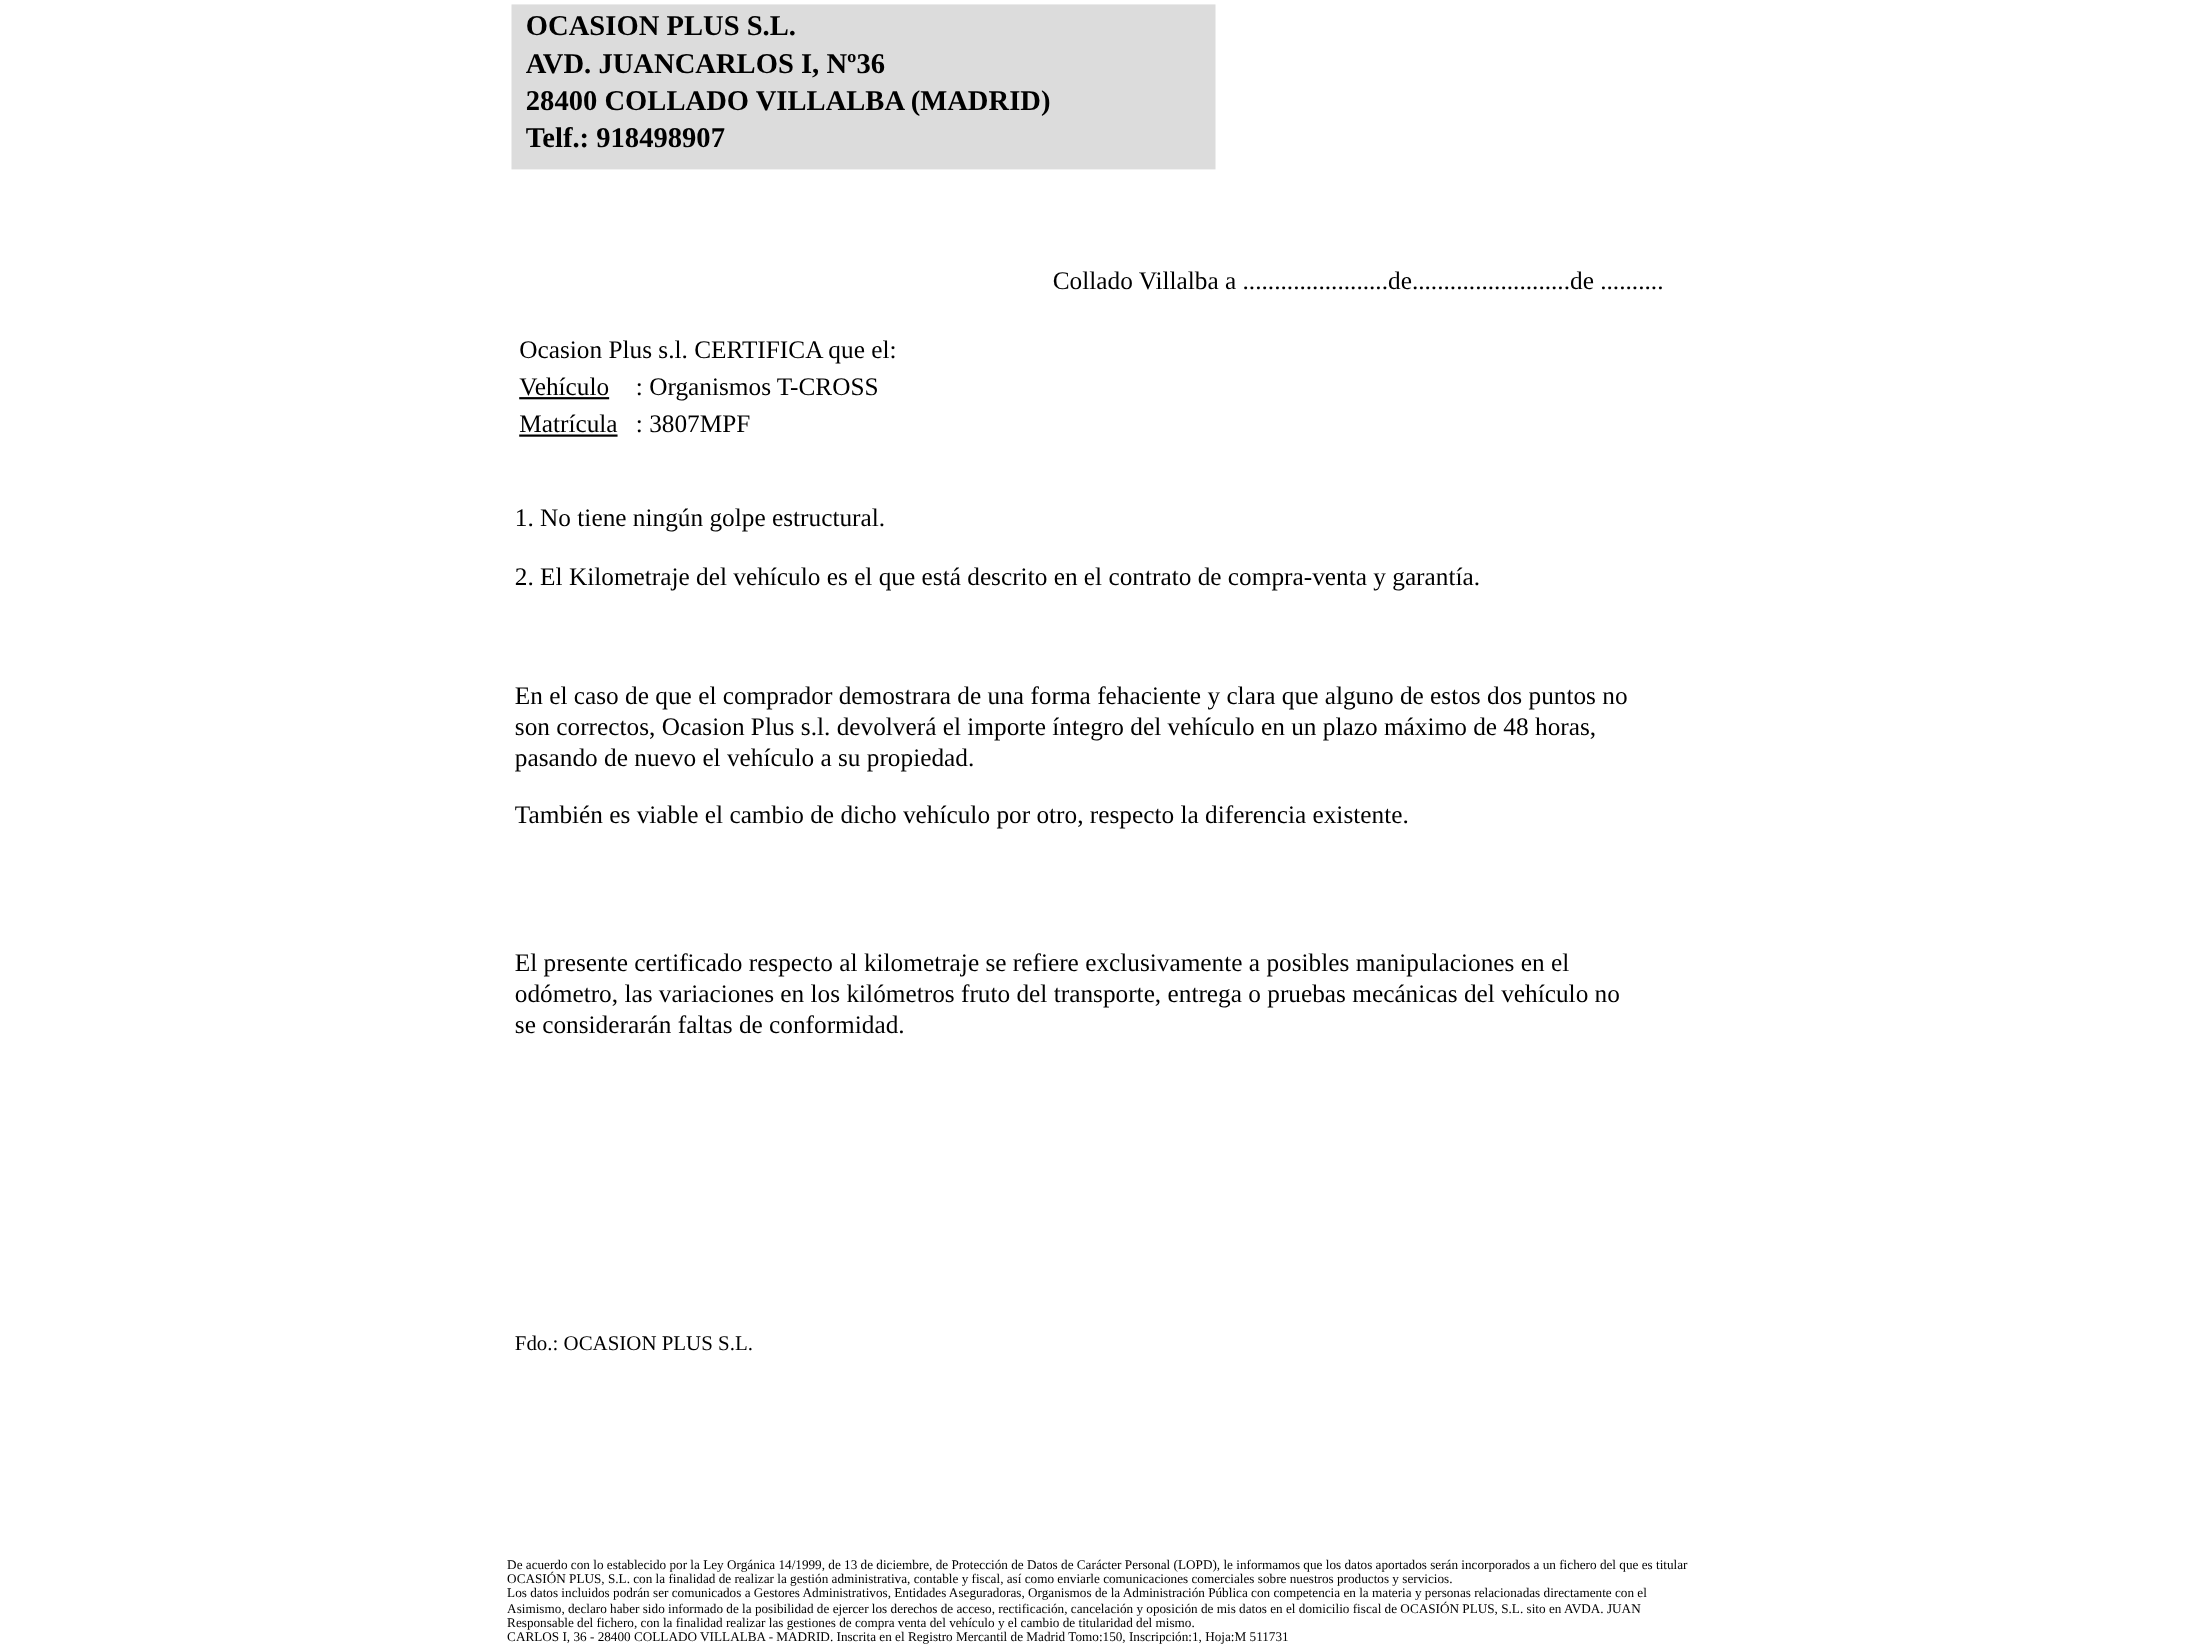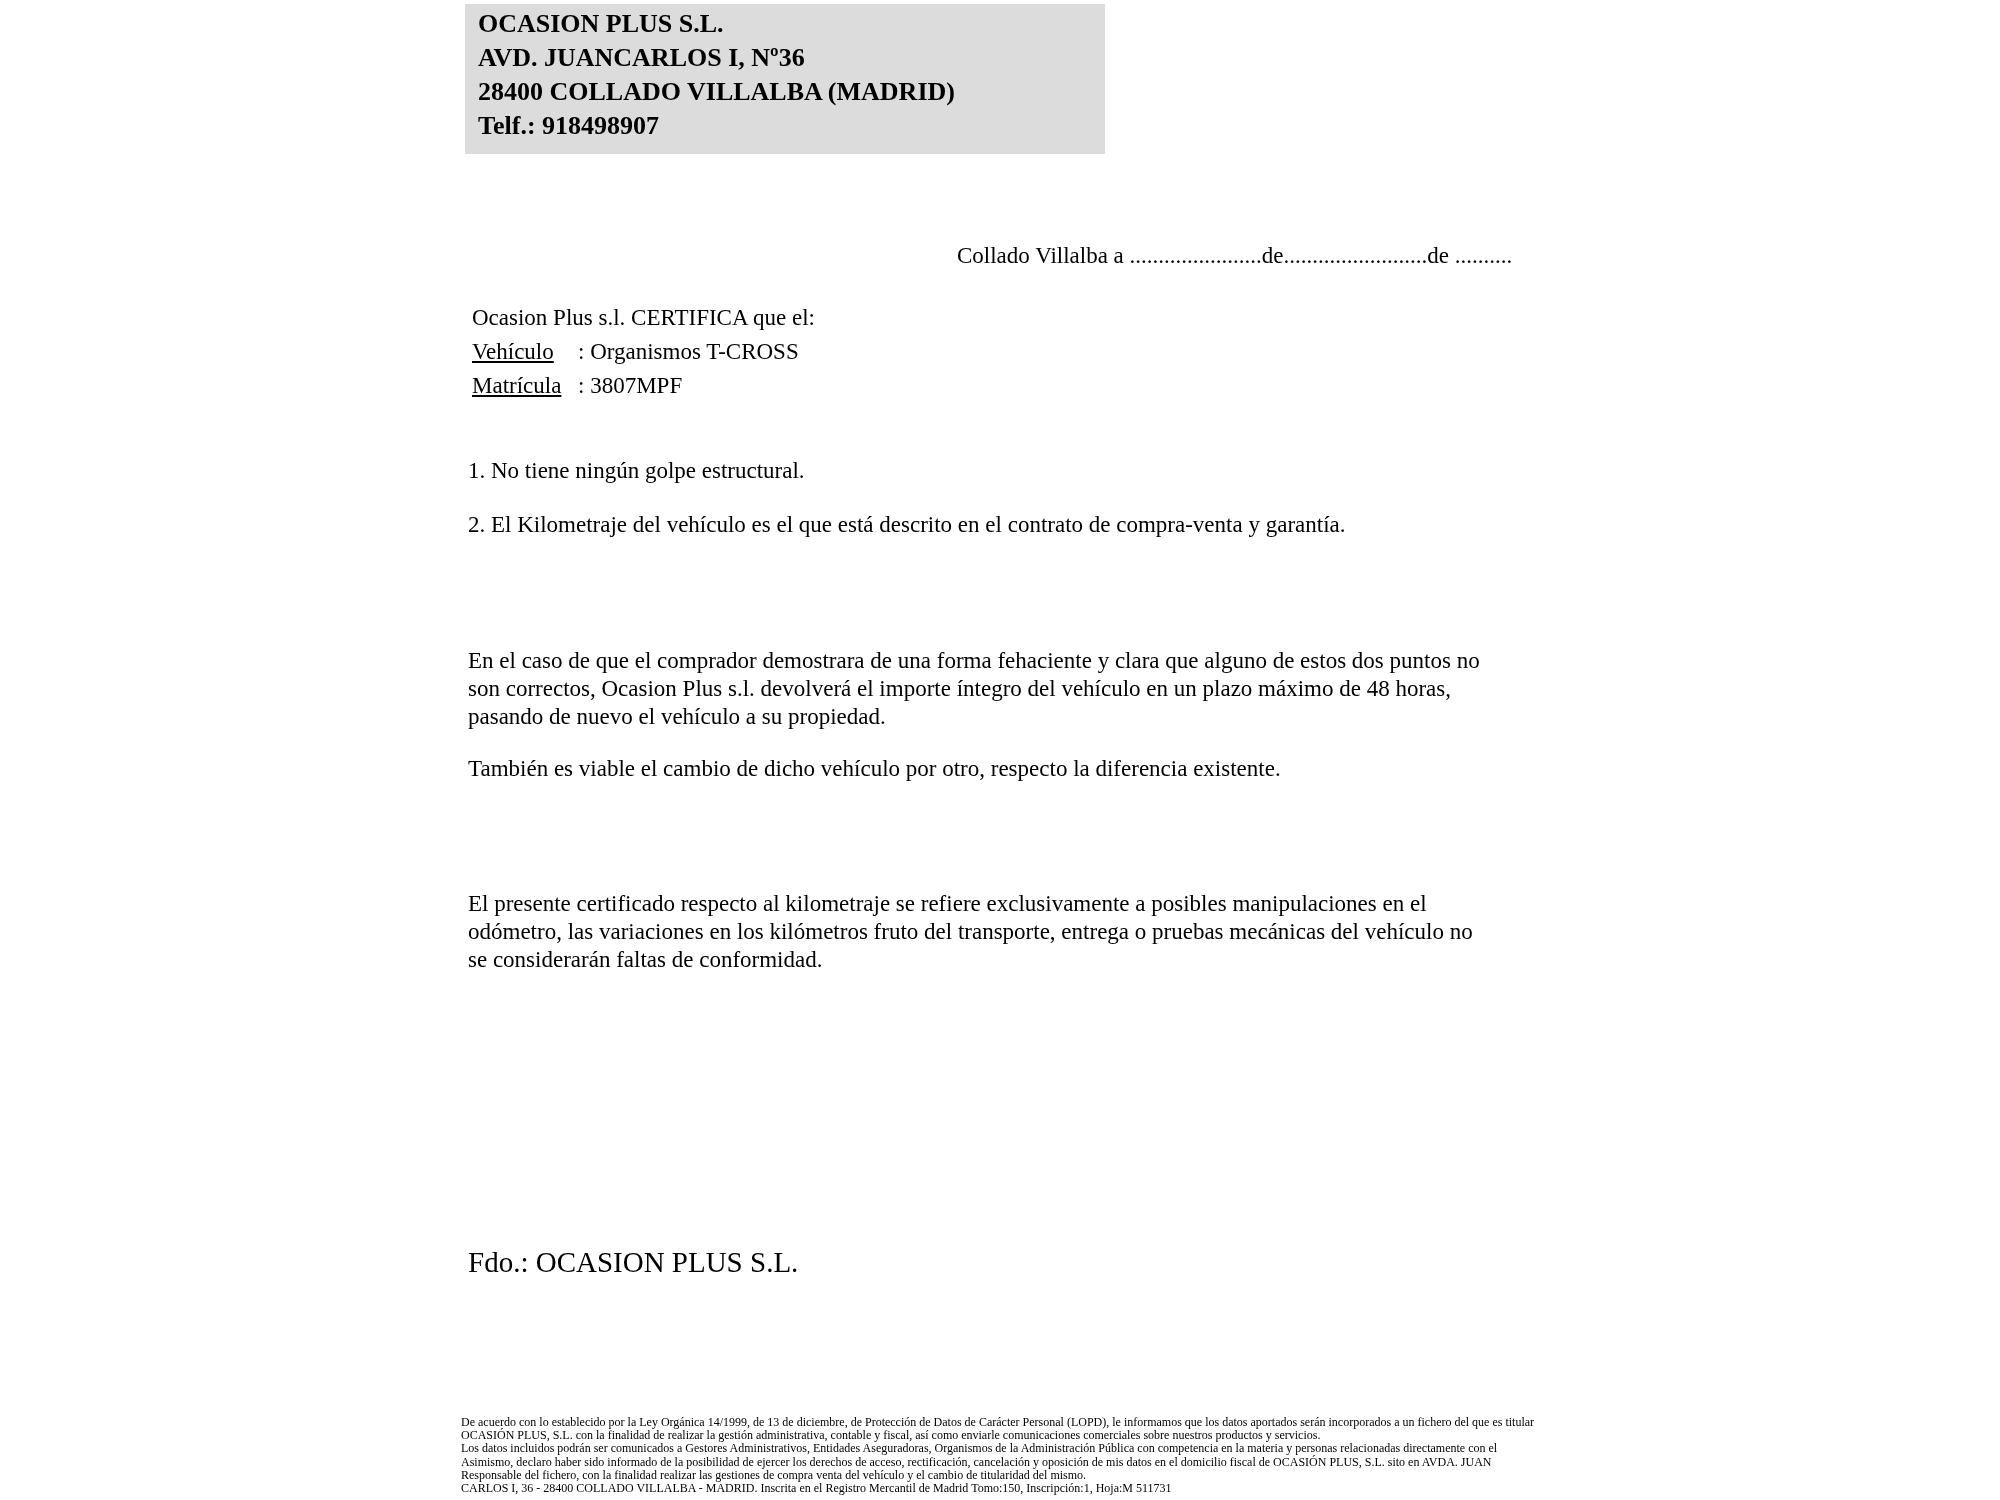--- a/index.html
+++ b/index.html
@@ -57,30 +57,28 @@
     font-size: 23px;
     line-height: 28px;
     white-space: nowrap;
   }
   .para {
     position: absolute;
     left: 468px;
     font-size: 23px;
     line-height: 28px;
     white-space: nowrap;
-    margin-top: 28px;
   }
   .signature {
     position: absolute;
     left: 468px;
     top: 1208px;
-    font-size: 29px;
+    font-size: 19px;
     line-height: 28px;
     white-space: nowrap;
-    margin-top: 40px;
   }
   .fineprint {
     position: absolute;
     left: 461px;
     top: 1416px;
     font-size: 12px;
     line-height: 13.2px;
     white-space: nowrap;
   }
 </style>

